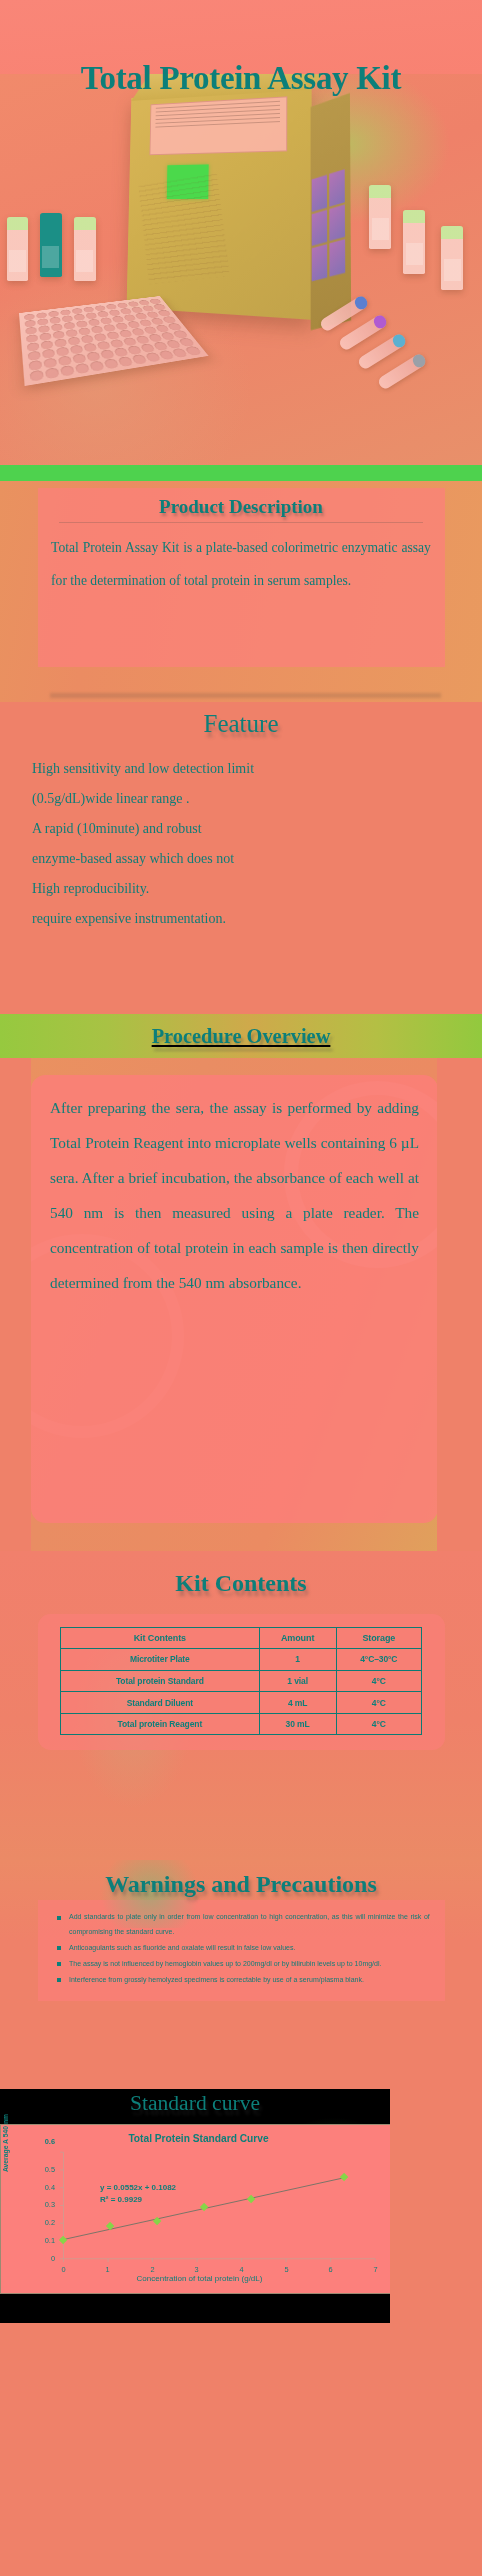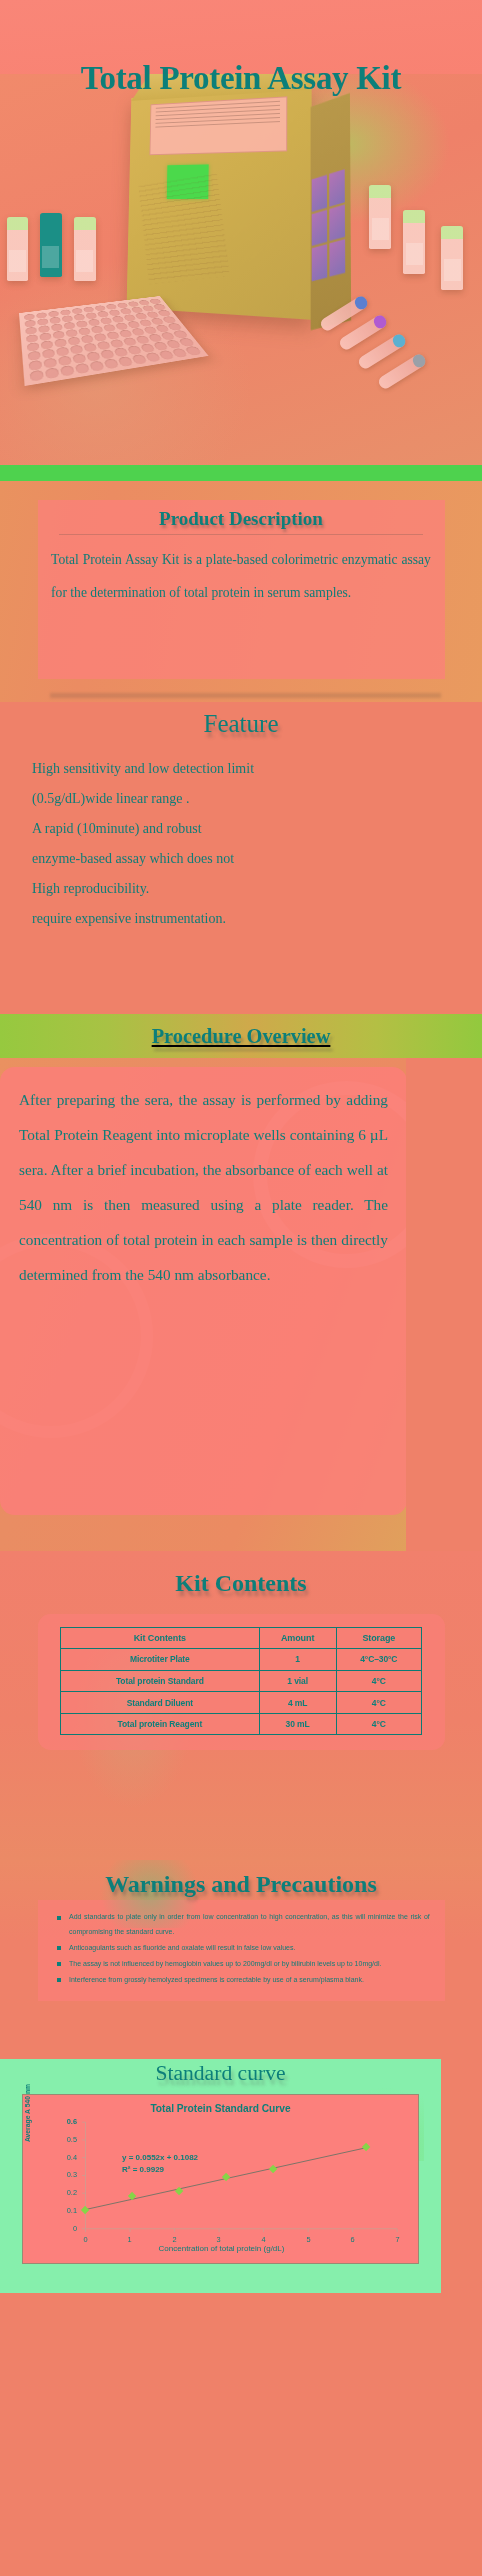--- a/index.html
+++ b/index.html
@@ -131,21 +131,21 @@
   }
 
   
   .green-bar { width: 482px; height: 16px; background: #4ed24e; }
 
   
   .desc-section {
     position: relative;
     width: 482px; height: 221px;
     background: linear-gradient(100deg,#e9925f 0%, #eb8c62 22%, #e99a5f 100%);
-    padding-top: 12px;
+    padding-top: 0;
     overflow: hidden;
   }
   .desc-card {
     position: relative;
     margin: 6.8px auto 0;
     width: 407px; height: 179px;
     background: rgba(252,128,123,.72);
     padding: 8px 11.3px 0;
   }
   .desc-heading {
@@ -208,21 +208,22 @@
     font-weight: bold;
     font-size: 20.4px;
     color: #0c7f7a;
     text-shadow: 2.3px 4px 2.8px rgba(70,70,70,.35);
   }
   .proc-section {
     position: relative;
     width: 406px; height: 493px;
     background: linear-gradient(110deg,#ea9160 0%, #e98d63 30%, #eb8b62 70%, #e0a05c 100%);
     overflow: hidden;
-    padding-top: 9px;
+    padding-top: 17px;
+    margin-left: 31px;
   }
   .proc-deco {
     position:absolute; right: -34px; top: 23px;
     width: 187px; height: 187px; border-radius: 50%;
     border: 14.7px solid rgba(255,200,190,.25);
   }
   .proc-deco2 {
     position:absolute; left: -51px; top: 176px;
     width: 204px; height: 204px; border-radius: 50%;
     border: 12.5px solid rgba(255,200,190,.2);
@@ -329,24 +330,25 @@
   }
   .warn-card li::before {
     content: '';
     position: absolute; left: 6.8px; top: 5.1px;
     width: 4px; height: 4px; background: #0c7f7a;
   }
 
   
   .curve-section {
     position: relative;
-    width: 441px; height: 234px;
-    background: #86efac;
+    width: 390px; height: 234px;
+    background: #000000;
     padding-top: 2.3px;
     overflow: hidden;
+    margin-top: 30px;
   }
   .curve-deco {
     position:absolute; right: 17px; top: 17px;
     width: 130px; height: 85px;
     background:
       radial-gradient(circle at 20% 60%, rgba(110,215,90,.55) 0 4px, transparent 4.5px),
       radial-gradient(circle at 55% 30%, rgba(110,215,90,.5) 0 2.8px, transparent 3.4px),
       radial-gradient(circle at 80% 70%, rgba(110,215,90,.5) 0 5.1px, transparent 5.7px),
       radial-gradient(ellipse at 70% 90%, rgba(110,215,90,.35), transparent 60%);
   }
@@ -699,21 +701,21 @@
         <polyline id="trendline" fill="none" stroke="#3f6f5e" stroke-width="1.2" points="110,202.09733333333332 605,93.13253333333333"></polyline>
       </svg>
 
       <div id="ytick-labels">
           <div class="ytick" style="left: 35px; top: 129px;">0</div>
           <div class="ytick" style="left: 35px; top: 111px;">0.1</div>
           <div class="ytick" style="left: 35px; top: 93px;">0.2</div>
           <div class="ytick" style="left: 35px; top: 75px;">0.3</div>
           <div class="ytick" style="left: 35px; top: 58px;">0.4</div>
           <div class="ytick" style="left: 35px; top: 40px;">0.5</div>
-          <div class="ytick" style="left: 35px; top: 22px; font-weight: bold;">0.6</div>
+          <div class="ytick" style="left: 35px; top: 12px; font-weight: bold;">0.6</div>
         </div>
       <div id="xtick-labels">
           <div class="xtick" style="left: 57px; top: 140px;">0</div>
           <div class="xtick" style="left: 101px; top: 140px;">1</div>
           <div class="xtick" style="left: 146px; top: 140px;">2</div>
           <div class="xtick" style="left: 190px; top: 140px;">3</div>
           <div class="xtick" style="left: 235px; top: 140px;">4</div>
           <div class="xtick" style="left: 280px; top: 140px;">5</div>
           <div class="xtick" style="left: 324px; top: 140px;">6</div>
           <div class="xtick" style="left: 369px; top: 140px;">7</div>

